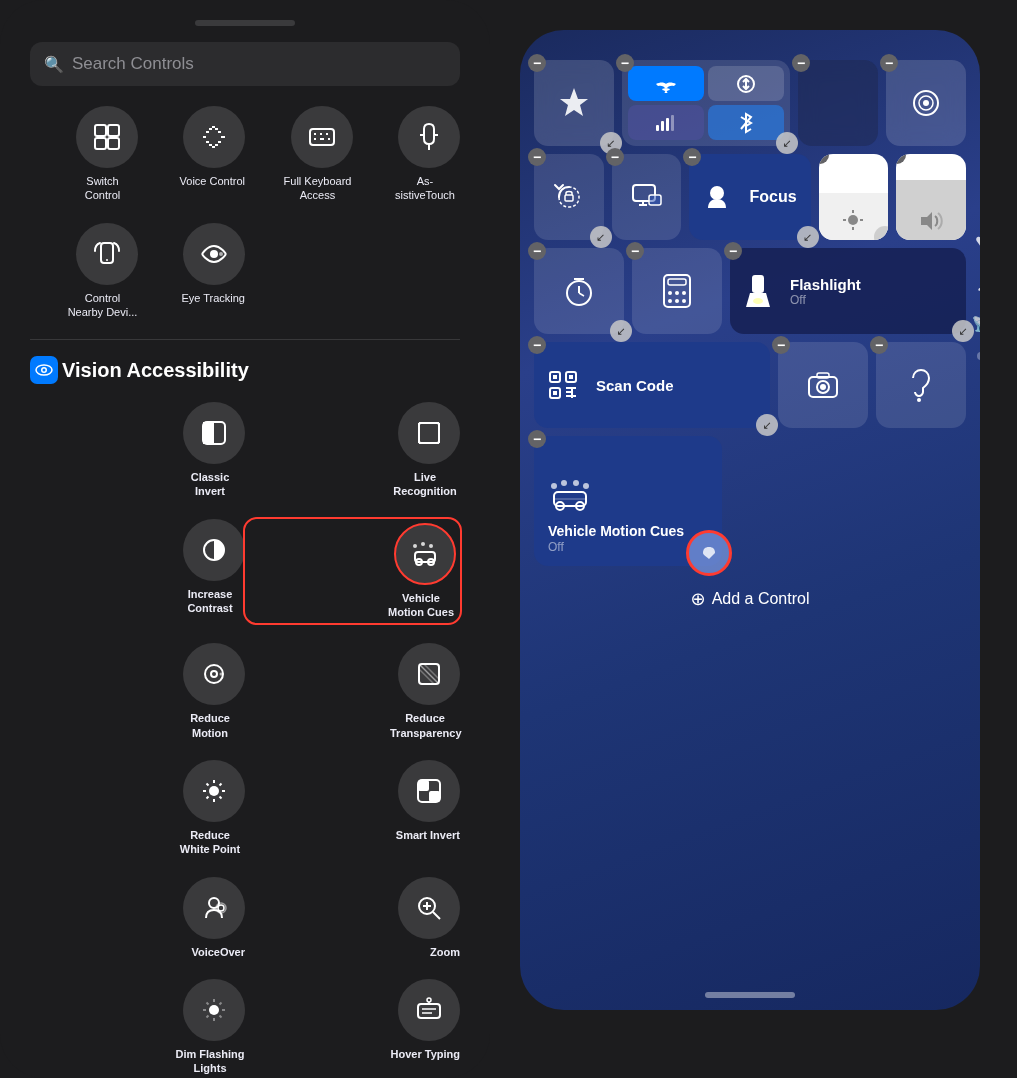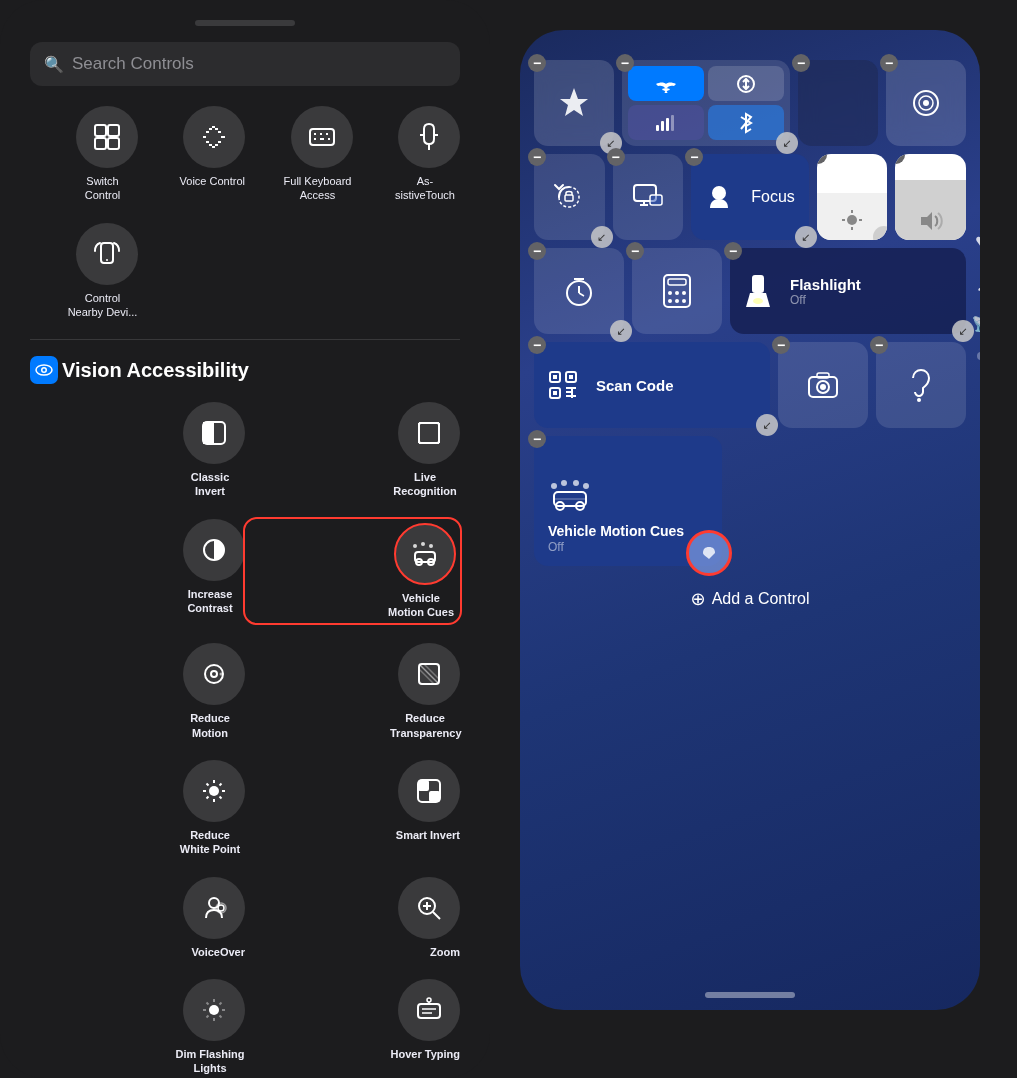--- a/index.html
+++ b/index.html
@@ -408,20 +408,31 @@
       <div class="control-item">
         <div class="control-icon-circle">
           <svg width="30" height="30" viewBox="0 0 30 30" fill="none">
             <rect x="9" y="4" width="12" height="20" rx="3" stroke="white" stroke-width="2" fill="none"></rect>
             <line x1="15" y1="21" x2="15" y2="21" stroke="white" stroke-width="2" stroke-linecap="round"></line>
             <path d="M3 12 C3 8 5 5 8 4" stroke="white" stroke-width="2" fill="none" stroke-linecap="round"></path>
             <path d="M27 12 C27 8 25 5 22 4" stroke="white" stroke-width="2" fill="none" stroke-linecap="round"></path>
           </svg>
         </div>
         <span class="control-label">Control Nearby Devi...</span>
+      </div>
+      <div class="control-item">
+        <div class="control-icon-circle">
+          <svg width="30" height="24" viewBox="0 0 30 24" fill="none">
+            <circle cx="15" cy="12" r="4" fill="white"></circle>
+            <circle cx="22" cy="12" r="2" fill="white" opacity="0.6"></circle>
+            <path d="M3 12 C3 12 8 4 15 4 C22 4 27 12 27 12" stroke="white" stroke-width="2" fill="none"></path>
+            <path d="M3 12 C3 12 8 20 15 20 C22 20 27 12 27 12" stroke="white" stroke-width="2" fill="none"></path>
+          </svg>
+        </div>
+        <span class="control-label">Eye Tracking</span>
       </div>
     </div>
 
     <div class="divider"></div>
 
     <div class="section-header">
       <div class="section-icon">
         <svg width="18" height="14" viewBox="0 0 18 14" fill="none">
           <ellipse cx="9" cy="7" rx="8" ry="5" stroke="white" stroke-width="1.5" fill="none"></ellipse>
           <circle cx="9" cy="7" r="3" fill="white"></circle>
@@ -684,21 +695,21 @@
               <rect x="18" y="12" width="12" height="10" rx="2" stroke="white" stroke-width="1.5" fill="rgba(40,80,180,0.5)"></rect>
             </svg>
           </div>
 
           <div class="focus-tile" style="flex:1;position:relative;">
             <div class="minus-top-left">−</div>
             <svg width="28" height="30" viewBox="0 0 28 30" fill="white" style="margin-right:8px;">
               <circle cx="14" cy="11" r="7" fill="white"></circle>
               <path d="M5 26 C5 20 9 17 14 17 C19 17 23 20 23 26" fill="white"></path>
             </svg>
-            <span style="color:white;font-size:16px;font-weight:400;">Focus</span>
+            <span style="color:white;font-size:16px;font-weight:700;">Focus</span>
             <div class="drag-br">↙</div>
           </div>
 
           <div style="width:90px;height:86px;background:white;border-radius:14px;position:relative;overflow:hidden;display:flex;align-items:flex-end;justify-content:center;padding-bottom:8px;">
             <div style="position:absolute;top:-8px;left:-8px;width:18px;height:18px;background:#636366;border-radius:50%;color:white;font-size:14px;font-weight:bold;display:flex;align-items:center;justify-content:center;z-index:10;">−</div>
             <div style="position:absolute;bottom:0;left:0;width:100%;height:55%;background:#f0f0f0;"></div>
             <svg width="24" height="24" viewBox="0 0 24 24" fill="none" style="position:absolute;bottom:8px;left:50%;transform:translateX(-50%);z-index:5;">
               <circle cx="12" cy="12" r="5" fill="#888"></circle>
               <line x1="12" y1="2" x2="12" y2="5" stroke="#888" stroke-width="2"></line>
               <line x1="12" y1="19" x2="12" y2="22" stroke="#888" stroke-width="2"></line>

